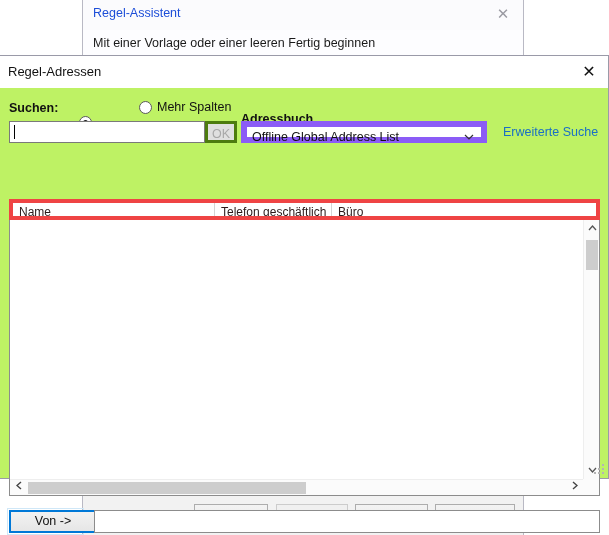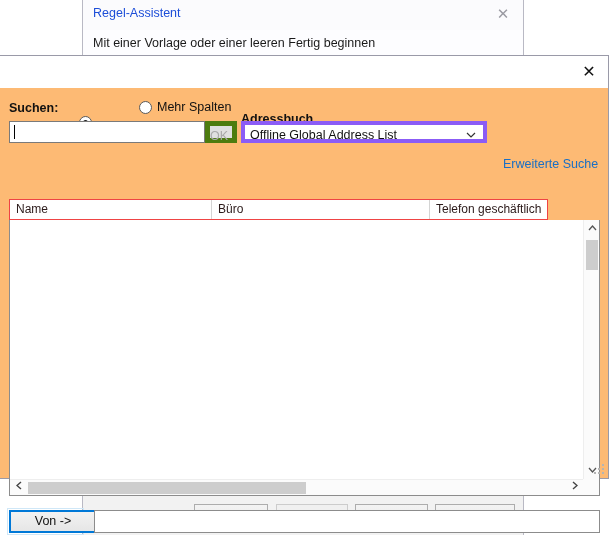--- a/index.html
+++ b/index.html
@@ -159,21 +159,21 @@
     color: #111111;
     cursor: default;
   }
 
   .dlg-body {
     position: absolute;
     left: 0;
     top: 32px;
     right: 0;
     bottom: 0;
-    background: #fdba74;
+    background: #bef264;
   }
 
   
   .lbl {
     position: absolute;
     font-size: 12.5px;
     color: #111111;
     white-space: nowrap;
   }
   .lbl.bold { font-weight: bold; }
@@ -220,32 +220,33 @@
     display: inline-block;
     width: 1px;
     height: 14px;
     background: #000;
     vertical-align: -3px;
   }
 
   .ok-small {
     position: absolute;
     background: #e0e0e0;
-    border: 5px solid #4d7c0f;
+    border: 3px solid #4d7c0f;
     box-sizing: border-box;
     color: #a8a8a8;
     font-size: 12.5px;
+    text-align: center;
     line-height: 20px;
     cursor: default;
   }
 
   .combo {
     position: absolute;
     background: #ffffff;
-    border: 4px solid #8b5cf6;
+    border: 6px solid #8b5cf6;
     box-sizing: border-box;
     font-size: 12.5px;
     color: #111111;
     line-height: 20px;
     cursor: default;
   }
   .combo-text {
     position: absolute;
     left: 5px;
     top: 0;
@@ -265,24 +266,24 @@
     position: absolute;
     font-size: 12.5px;
     color: #1a6fc4;
     white-space: nowrap;
     cursor: default;
   }
   .col-header-row {
     position: absolute;
     left: 9px;
     top: 111px;
-    width: 539px;
+    width: 591px;
     height: 21px;
     background: #ffffff;
-    border: 1px solid #ef4444;
+    border: 4px solid #ef4444;
     box-sizing: border-box;
     display: flex;
   }
   .col-header {
     height: 100%;
     box-sizing: border-box;
     border-right: 1px solid #d4d4d4;
     font-size: 12px;
     color: #2b1a1a;
     line-height: 19px;
@@ -465,20 +466,21 @@
       <div class="wz-btn" style="left:111px; width:74px;">Abbrechen</div>
       <div class="wz-btn disabled" style="left:193px; width:72px;">&lt; Zurück</div>
       <div class="wz-btn" style="left:272px; width:73px;">Weiter &gt;</div>
       <div class="wz-btn" style="left:352px; width:80px;">Fertig stellen</div>
     </div>
   </div>
 
   <div class="dialog">
 
     <div class="dlg-titlebar">
+      <div class="dlg-title-text">Regel-Adressen</div>
       <div class="dlg-close">✕</div>
     </div>
 
     <div class="dlg-body">
 
       <div class="lbl bold" style="left:9px; top:13px;">Suchen:</div>
 
       <div class="radio-wrap" style="left:60px; top:28px;flex-direction:column;">
         <span class="radio-dot checked"></span>
         <span class="radio-label">Nur Name</span>
@@ -497,26 +499,26 @@
 
       <div class="combo" style="left:241px; top:33px; width:246px; height:22px;">
         <span class="combo-text">Offline Global Address List</span>
         <span class="combo-arrow">
           <svg width="10" height="7" viewBox="0 0 10 7" aria-hidden="true">
             <polyline points="1,1 5,5 9,1" fill="none" stroke="#333" stroke-width="1.2"></polyline>
           </svg>
         </span>
       </div>
 
-      <div class="link" style="left:503px; top:37px;margin-top:32px;">Erweiterte Suche</div>
+      <div class="link" style="left:503px; top:37px;">Erweiterte Suche</div>
 
       <div class="col-header-row">
         <div class="col-header" style="width:202px;">Name</div>
+        <div class="col-header" style="width:117px;">Telefon geschäftlich</div>
         <div class="col-header" style="flex:1 1 auto;">Büro</div>
-        <div class="col-header" style="width:117px;">Telefon geschäftlich</div>
       </div>
 
       <div class="list-area">
         <div class="list-inner"></div>
 
         <div class="vscroll">
           <div class="vs-btn vs-up">
             <svg width="9" height="6" viewBox="0 0 9 6" aria-hidden="true">
               <polyline points="1,5 4.5,1 8,5" fill="none" stroke="#555" stroke-width="1.3"></polyline>
             </svg>

